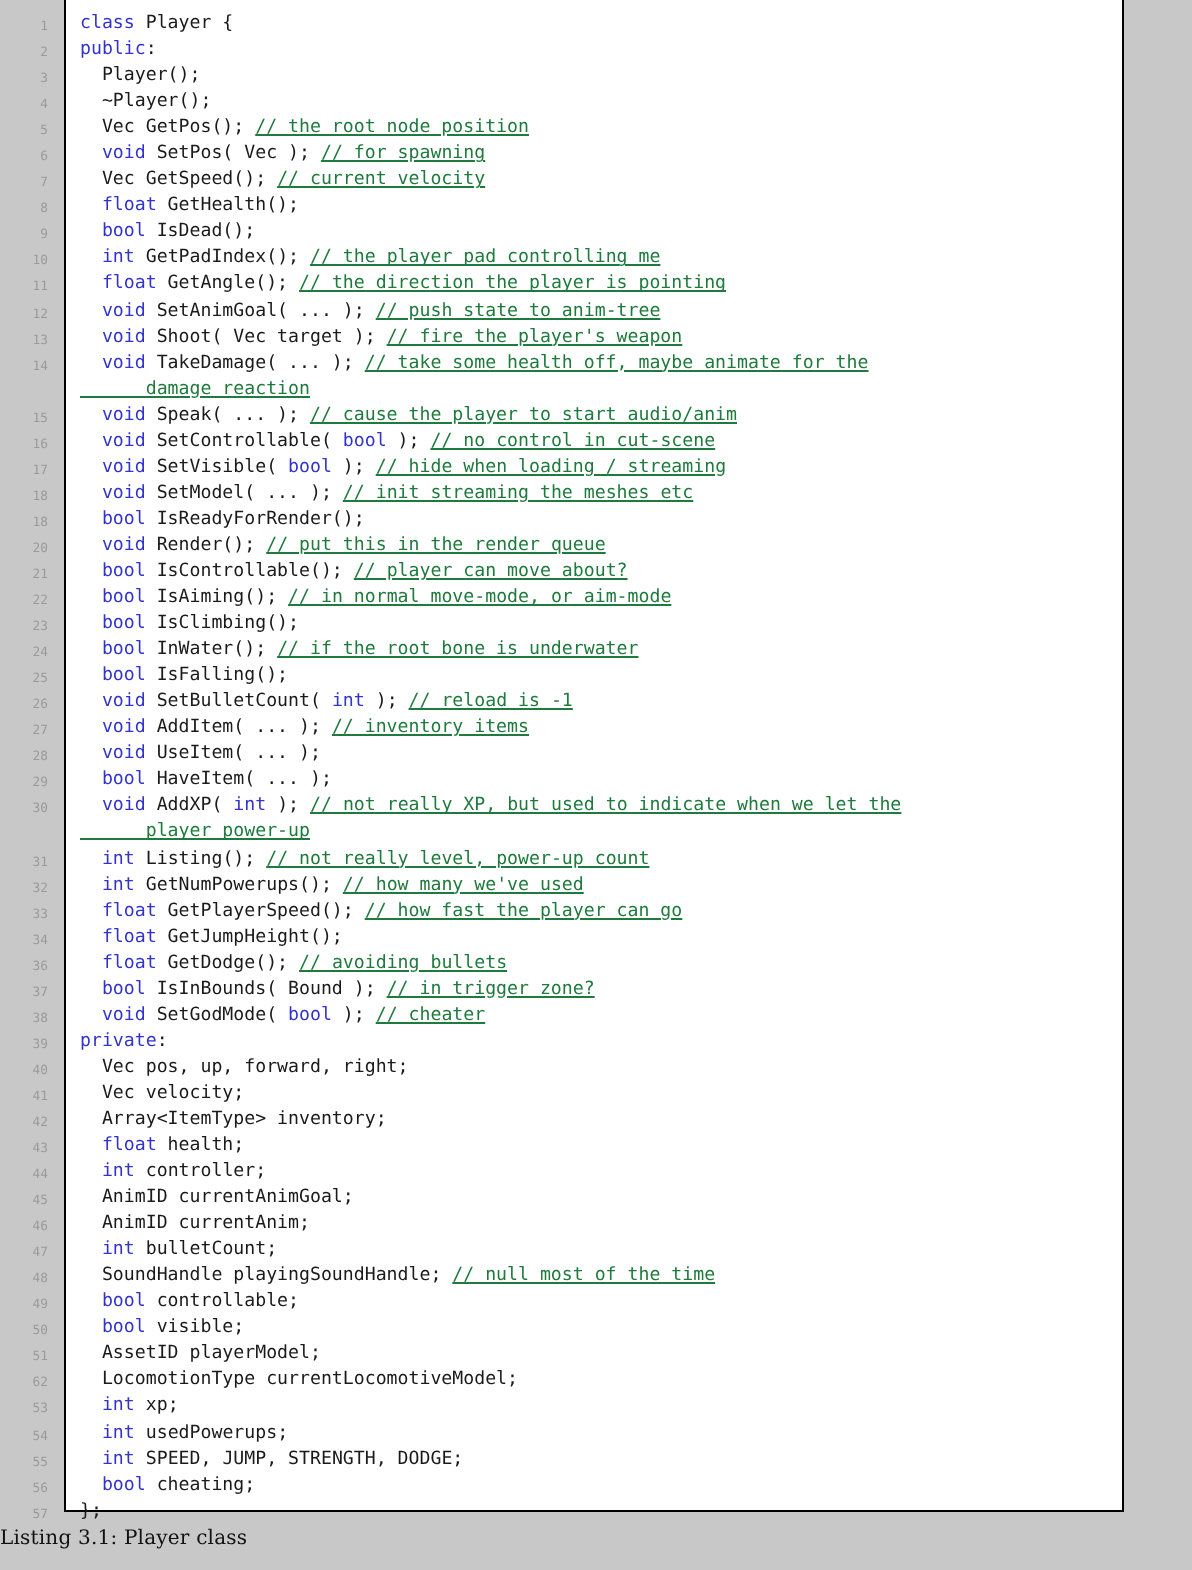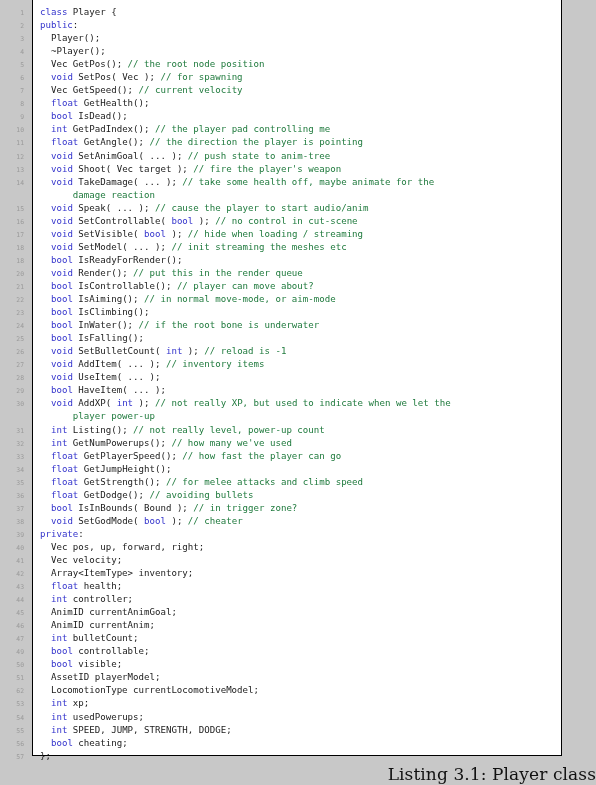--- a/index.html
+++ b/index.html
@@ -61,30 +61,30 @@
     color: #9a9a9a;
     line-height: 14px;
   }
   .linetext {
     position: absolute;
     left: 40px;
     top: 0;
     white-space: pre;
   }
   .kw { color: #3333cc; text-align: center; }
-  .cm { color: #1f7a3d; }
+  .cm { color: #1f7a3d; text-decoration: underline; }
   .pl { color: #1a1a1a; }
   #caption {
     position: absolute;
     left: 0;
     top: 764px;
     width: 596px;
-    text-align: right;
+    text-align: left;
     font-family: "DejaVu Serif", serif;
-    font-size: 17px;
+    font-size: 10px;
     color: #111111;
     letter-spacing: 0.1px;
   }
 </style>
 </head>
 <body>
 
 <div id="page">
 
   <div id="listing-box"></div>
@@ -119,33 +119,33 @@
       <div class="code-line"><span class="lineno">26</span><span class="linetext"><span class="pl">  </span><span class="kw">void</span><span class="pl"> SetBulletCount( </span><span class="kw">int</span><span class="pl"> ); </span><span class="cm">// reload is -1</span></span></div>
       <div class="code-line"><span class="lineno">27</span><span class="linetext"><span class="pl">  </span><span class="kw">void</span><span class="pl"> AddItem( ... ); </span><span class="cm">// inventory items</span></span></div>
       <div class="code-line"><span class="lineno">28</span><span class="linetext"><span class="pl">  </span><span class="kw">void</span><span class="pl"> UseItem( ... );</span></span></div>
       <div class="code-line"><span class="lineno">29</span><span class="linetext"><span class="pl">  </span><span class="kw">bool</span><span class="pl"> HaveItem( ... );</span></span></div>
       <div class="code-line"><span class="lineno">30</span><span class="linetext"><span class="pl">  </span><span class="kw">void</span><span class="pl"> AddXP( </span><span class="kw">int</span><span class="pl"> ); </span><span class="cm">// not really XP, but used to indicate when we let the</span></span></div>
       <div class="code-line"><span class="lineno"></span><span class="linetext"><span class="cm">      player power-up</span></span></div>
       <div class="code-line"><span class="lineno">31</span><span class="linetext"><span class="pl">  </span><span class="kw">int</span><span class="pl"> Listing(); </span><span class="cm">// not really level, power-up count</span></span></div>
       <div class="code-line"><span class="lineno">32</span><span class="linetext"><span class="pl">  </span><span class="kw">int</span><span class="pl"> GetNumPowerups(); </span><span class="cm">// how many we've used</span></span></div>
       <div class="code-line"><span class="lineno">33</span><span class="linetext"><span class="pl">  </span><span class="kw">float</span><span class="pl"> GetPlayerSpeed(); </span><span class="cm">// how fast the player can go</span></span></div>
       <div class="code-line"><span class="lineno">34</span><span class="linetext"><span class="pl">  </span><span class="kw">float</span><span class="pl"> GetJumpHeight();</span></span></div>
-      <div class="code-line"><span class="lineno">35</span><span class="linetext"><span class="pl">  </span><span class="kw">float</span><span class="pl"> GetStrength(); </span><span class="cm">// for melee attacks and climb speed</span></span></div>
       <div class="code-line"><span class="lineno">36</span><span class="linetext"><span class="pl">  </span><span class="kw">float</span><span class="pl"> GetDodge(); </span><span class="cm">// avoiding bullets</span></span></div>
       <div class="code-line"><span class="lineno">37</span><span class="linetext"><span class="pl">  </span><span class="kw">bool</span><span class="pl"> IsInBounds( Bound ); </span><span class="cm">// in trigger zone?</span></span></div>
       <div class="code-line"><span class="lineno">38</span><span class="linetext"><span class="pl">  </span><span class="kw">void</span><span class="pl"> SetGodMode( </span><span class="kw">bool</span><span class="pl"> ); </span><span class="cm">// cheater</span></span></div>
       <div class="code-line"><span class="lineno">39</span><span class="linetext"><span class="kw">private</span><span class="pl">:</span></span></div>
       <div class="code-line"><span class="lineno">40</span><span class="linetext"><span class="pl">  Vec pos, up, forward, right;</span></span></div>
       <div class="code-line"><span class="lineno">41</span><span class="linetext"><span class="pl">  Vec velocity;</span></span></div>
       <div class="code-line"><span class="lineno">42</span><span class="linetext"><span class="pl">  Array&lt;ItemType&gt; inventory;</span></span></div>
       <div class="code-line"><span class="lineno">43</span><span class="linetext"><span class="pl">  </span><span class="kw">float</span><span class="pl"> health;</span></span></div>
       <div class="code-line"><span class="lineno">44</span><span class="linetext"><span class="pl">  </span><span class="kw">int</span><span class="pl"> controller;</span></span></div>
       <div class="code-line"><span class="lineno">45</span><span class="linetext"><span class="pl">  AnimID currentAnimGoal;</span></span></div>
       <div class="code-line"><span class="lineno">46</span><span class="linetext"><span class="pl">  AnimID currentAnim;</span></span></div>
       <div class="code-line"><span class="lineno">47</span><span class="linetext"><span class="pl">  </span><span class="kw">int</span><span class="pl"> bulletCount;</span></span></div>
+      <div class="code-line"><span class="lineno">48</span><span class="linetext"><span class="pl">  SoundHandle playingSoundHandle; </span><span class="cm">// null most of the time</span></span></div>
       <div class="code-line"><span class="lineno">49</span><span class="linetext"><span class="pl">  </span><span class="kw">bool</span><span class="pl"> controllable;</span></span></div>
       <div class="code-line"><span class="lineno">50</span><span class="linetext"><span class="pl">  </span><span class="kw">bool</span><span class="pl"> visible;</span></span></div>
       <div class="code-line"><span class="lineno">51</span><span class="linetext"><span class="pl">  AssetID playerModel;</span></span></div>
       <div class="code-line"><span class="lineno">62</span><span class="linetext"><span class="pl">  LocomotionType currentLocomotiveModel;</span></span></div>
       <div class="code-line"><span class="lineno">53</span><span class="linetext"><span class="pl">  </span><span class="kw">int</span><span class="pl"> xp;</span></span></div>
       <div class="code-line"><span class="lineno">54</span><span class="linetext"><span class="pl">  </span><span class="kw">int</span><span class="pl"> usedPowerups;</span></span></div>
       <div class="code-line"><span class="lineno">55</span><span class="linetext"><span class="pl">  </span><span class="kw">int</span><span class="pl"> SPEED, JUMP, STRENGTH, DODGE;</span></span></div>
       <div class="code-line"><span class="lineno">56</span><span class="linetext"><span class="pl">  </span><span class="kw">bool</span><span class="pl"> cheating;</span></span></div>
       <div class="code-line"><span class="lineno">57</span><span class="linetext"><span class="pl">};</span></span></div>
     </div>

